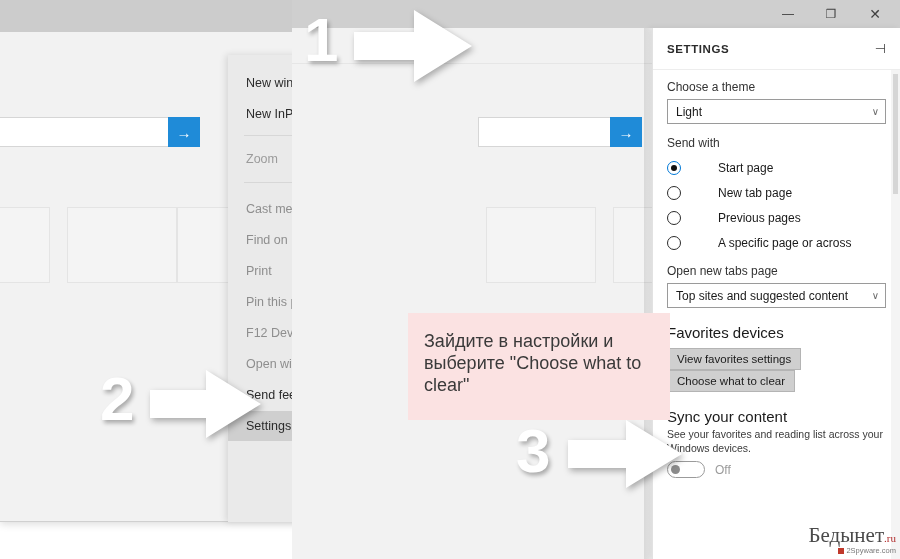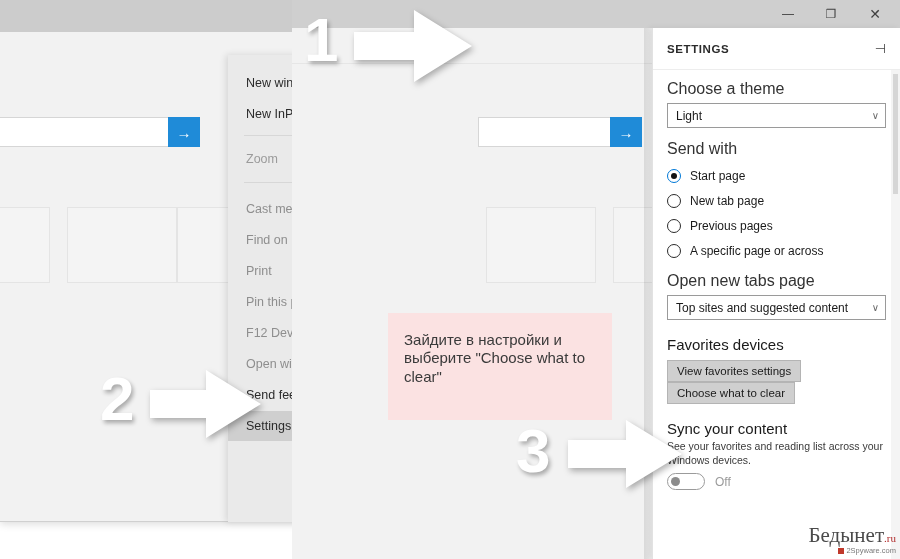--- a/index.html
+++ b/index.html
@@ -135,30 +135,30 @@
     overflow: hidden;
   }
   .settings-head {
     height: 42px; border-bottom: 1px solid #ededed;
     display: flex; align-items: center; padding: 0 14px;
   }
   .settings-head .title {
     flex: 1; font-size: 11.5px; font-weight: bold; letter-spacing: .6px; color: #2b2b2b;
   }
   .settings-body { padding: 10px 14px 0 14px; position: relative; }
-  .s-label { font-size: 16px; color: #333; margin-bottom: 5px; }
+  .s-label { font-size: 12px; color: #333; margin-bottom: 5px; }
   .s-select {
     height: 25px; border: 1px solid #9a9a9a; background: #fff;
     display: flex; align-items: center; padding: 0 6px 0 8px;
     font-size: 12px; color: #1a1a1a;
   }
   .s-select .txt { flex: 1; white-space: nowrap; overflow: hidden; }
   .s-select .chev { color: #6a6a6a; font-size: 10px; }
   .s-gap { height: 12px; }
-  .radio-row { display: flex; align-items: center; height: 25px; }
+  .radio-row { display: flex; align-items: center; height: 25px; gap: 28px; }
   .radio {
     width: 14px; height: 14px; border-radius: 50%;
     border: 1.4px solid #2b2b2b; background: #fff; margin-right: 9px;
     position: relative; flex: none;
   }
   .radio.on { border-color: #0078d7; }
   .radio.on::after {
     content: ""; position: absolute; left: 3px; top: 3px;
     width: 6px; height: 6px; border-radius: 50%; background: #111;
   }
@@ -185,23 +185,23 @@
     background: #f4f4f4;
   }
   .s-scroll .thumb {
     position: absolute; left: 2px; top: 4px; width: 5px; height: 120px;
     background: #d6d6d6;
   }
   .pin-icon { color: #444; font-size: 13px; }
 
   
   .callout {
-    position: absolute; left: 388px; top: 313px; width: 224px; height: 107px;
+    position: absolute; left: 408px; top: 313px; width: 262px; height: 107px;
     background: #fbe2e2; padding: 18px 14px 0 16px;
-    font-size: 15px; line-height: 1.22; color: #3a3a3a;
+    font-size: 18px; line-height: 1.22; color: #3a3a3a;
   }
   .step-num {
     position: absolute; font-family: "Liberation Sans", sans-serif;
     font-weight: bold; color: #ffffff; font-size: 62px; line-height: 1;
     text-shadow: 2px 3px 4px rgba(0,0,0,.30);
   }
   .arrow { position: absolute; filter: drop-shadow(2px 3px 3px rgba(0,0,0,.30)); }
   .watermark {
     position: absolute; right: 4px; bottom: 4px; text-align: right;
   }

